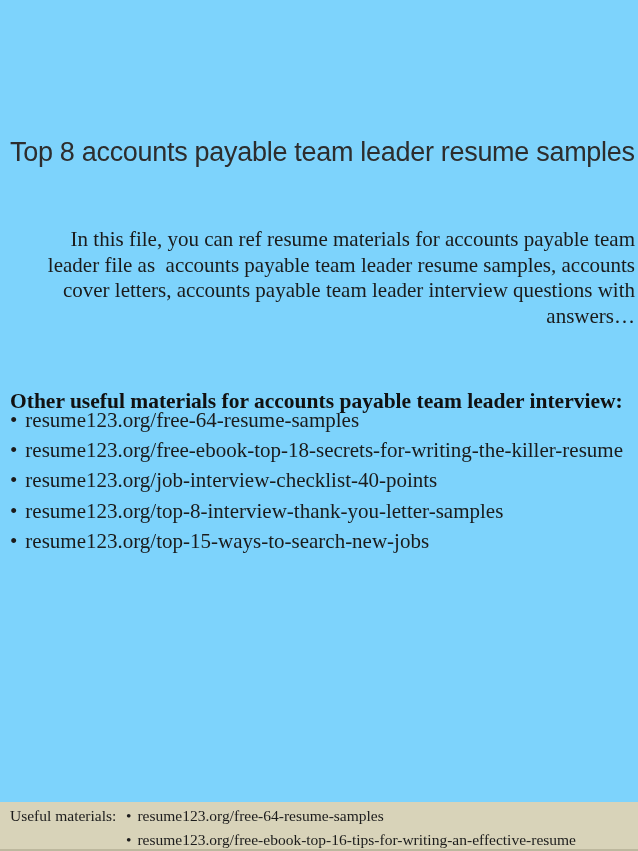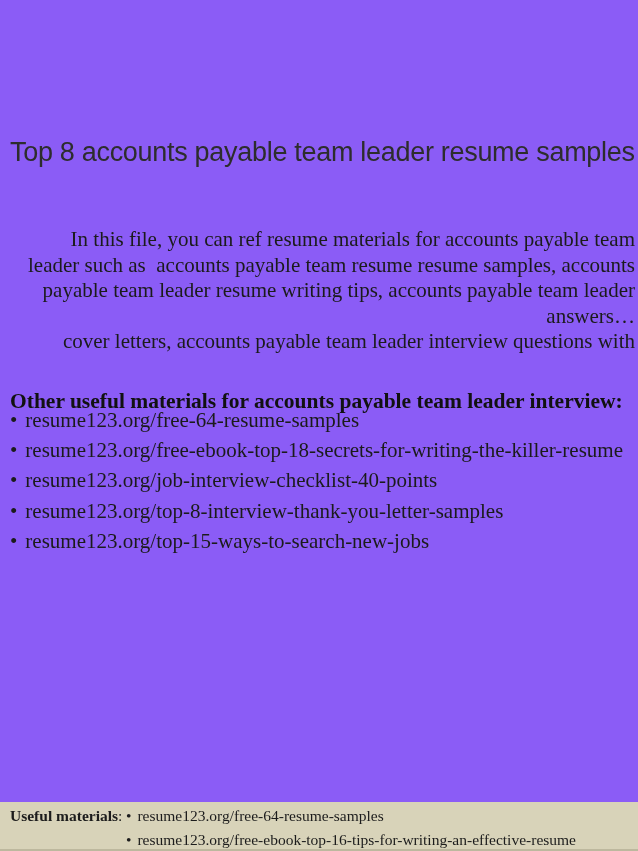--- a/index.html
+++ b/index.html
@@ -1,20 +1,20 @@
 <!DOCTYPE html>
 <html><head>
 <meta charset="utf-8">
 <style>
   html, body { margin: 0; padding: 0; }
   .page {
     position: relative;
     width: 638px;
     height: 851px;
-    background: #8b5cf6;
+    background: #7dd3fc;
     overflow: hidden;
     color: #1b1b1b;
   }
   .title {
     position: absolute;
     left: 10px;
     top: 134px;
     width: 620px;
     font-family: "Liberation Sans", "DejaVu Sans", sans-serif;
     font-size: 27px;
@@ -75,42 +75,41 @@
     font-size: 15.5px;
     line-height: 24px;
     color: #1c1c1c;
   }
   .footer-label {
     position: absolute;
     left: 10px;
     top: 2px;
     white-space: nowrap;
   }
-  .footer-label .label-text { font-weight: bold; }
+  .footer-label .label-text { font-weight: normal; }
   .footer-links {
     position: absolute;
     left: 126px;
     top: 2px;
   }
   .footer-links .footer-line { white-space: nowrap; }
   .footer-links .bullet { margin-right: 6px; }
 </style>
 </head>
 <body>
 
 <div class="page">
 
   <div class="title">Top 8 accounts payable team leader resume samples</div>
 
   <div class="intro">
     <div class="line">In this file, you can ref resume materials for accounts payable team</div>
-    <div class="line">leader such as  accounts payable team resume resume samples, accounts</div>
-    <div class="line">payable team leader resume writing tips, accounts payable team leader</div>
+    <div class="line">leader file as  accounts payable team leader resume samples, accounts</div>
+    <div class="line">cover letters, accounts payable team leader interview questions with</div>
     <div class="line">answers…</div>
-    <div class="line">cover letters, accounts payable team leader interview questions with</div>
   </div>
 
   <div class="section-heading">Other useful materials for accounts payable team leader interview:</div>
 
   <ul class="links-list">
     <li><span class="bullet">•</span><span>resume123.org/free-64-resume-samples</span></li>
     <li><span class="bullet">•</span><span>resume123.org/free-ebook-top-18-secrets-for-writing-the-killer-resume</span></li>
     <li><span class="bullet">•</span><span>resume123.org/job-interview-checklist-40-points</span></li>
     <li><span class="bullet">•</span><span>resume123.org/top-8-interview-thank-you-letter-samples</span></li>
     <li><span class="bullet">•</span><span>resume123.org/top-15-ways-to-search-new-jobs</span></li>

